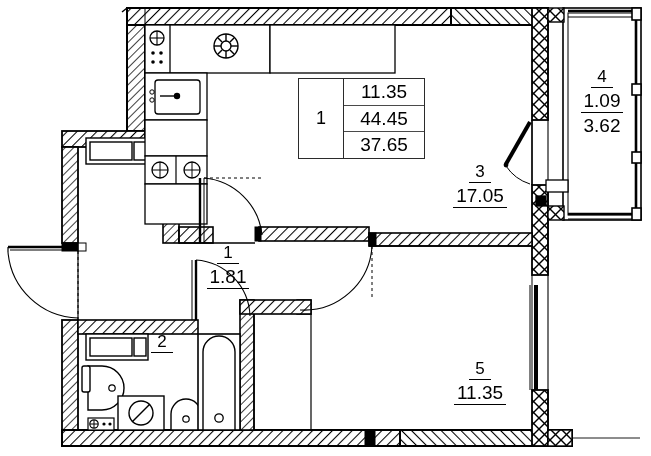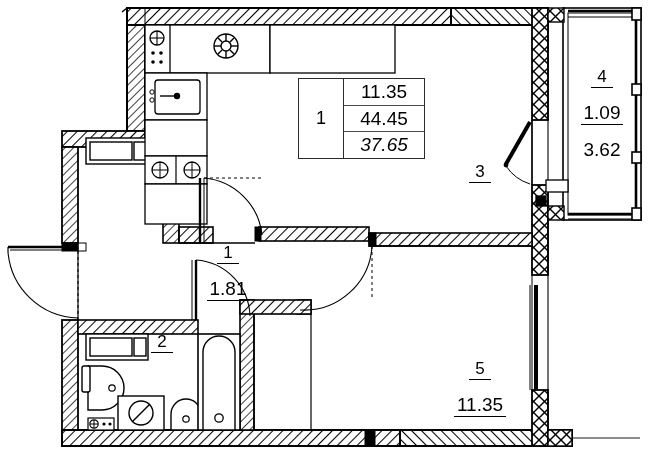--- a/index.html
+++ b/index.html
@@ -9,34 +9,34 @@
   #plan svg{position:absolute;left:0;top:0;}
 
   
   .room-label{position:absolute;text-align:center;color:#000;
               font-family:"Liberation Sans","DejaVu Sans",sans-serif;
               line-height:1.05;white-space:nowrap;}
   .room-num{font-size:17px;font-weight:400;letter-spacing:0px;
             display:inline-block;padding:0 6px 1px 6px;
             border-bottom:1.6px solid #000;}
   .room-area{font-size:19px;font-weight:400;display:inline-block;
-             padding:1px 3px 1px 3px;border-bottom:1.8px solid #000;margin-top:14px;}
+             padding:1px 3px 1px 3px;border-bottom:1.8px solid #000;margin-top:2px;}
   .room-area.noline{border-bottom:none;text-align:center;}
 
   
   .legend-table{position:absolute;border:1.4px solid #2b2b2b;
                 background:#fff;display:flex;box-sizing:border-box;}
   .legend-key{display:flex;align-items:center;justify-content:center;
               font-size:18px;color:#000;box-sizing:border-box;}
   .legend-vals{display:flex;flex-direction:column;
                border-left:1.4px solid #2b2b2b;box-sizing:border-box;flex:1;}
   .legend-val{flex:1;display:flex;align-items:center;justify-content:center;
               font-size:19px;color:#000;box-sizing:border-box;
               border-bottom:1.2px solid #4a4a4a;}
-  .legend-val:last-child{border-bottom:none;font-style:italic;}
+  .legend-val:last-child{border-bottom:none;}
 </style>
 </head>
 <body>
 
 <div id="plan">
 
   <svg width="651" height="456" viewBox="0 0 651 456" shape-rendering="geometricPrecision">
 
     <defs>
 
@@ -294,20 +294,21 @@
     <div class="legend-key" style="width:44px;">1</div>
     <div class="legend-vals">
       <div class="legend-val">11.35</div>
       <div class="legend-val">44.45</div>
       <div class="legend-val">37.65</div>
     </div>
   </div>
 
   <div class="room-label" style="left:440px;top:163px;width:80px;">
     <div><span class="room-num">3</span></div>
+    <div><span class="room-area">17.05</span></div>
   </div>
 
   <div class="room-label" style="left:562px;top:68px;width:80px;">
     <div><span class="room-num">4</span></div>
     <div><span class="room-area">1.09</span></div>
     <div><span class="room-area noline">3.62</span></div>
   </div>
 
   <div class="room-label" style="left:188px;top:244px;width:80px;">
     <div><span class="room-num">1</span></div>

